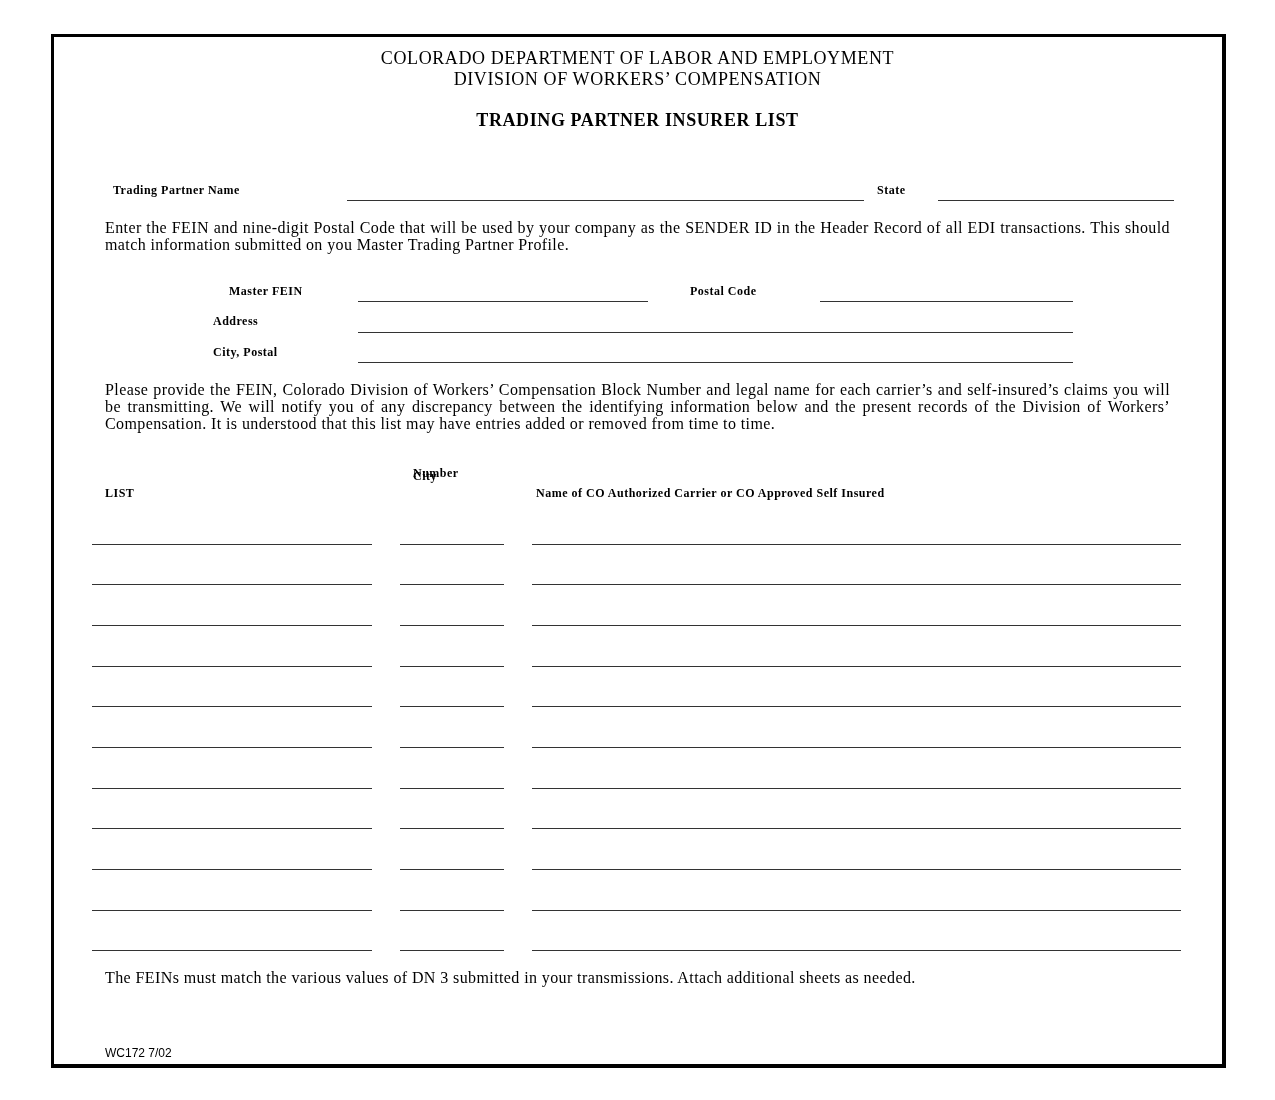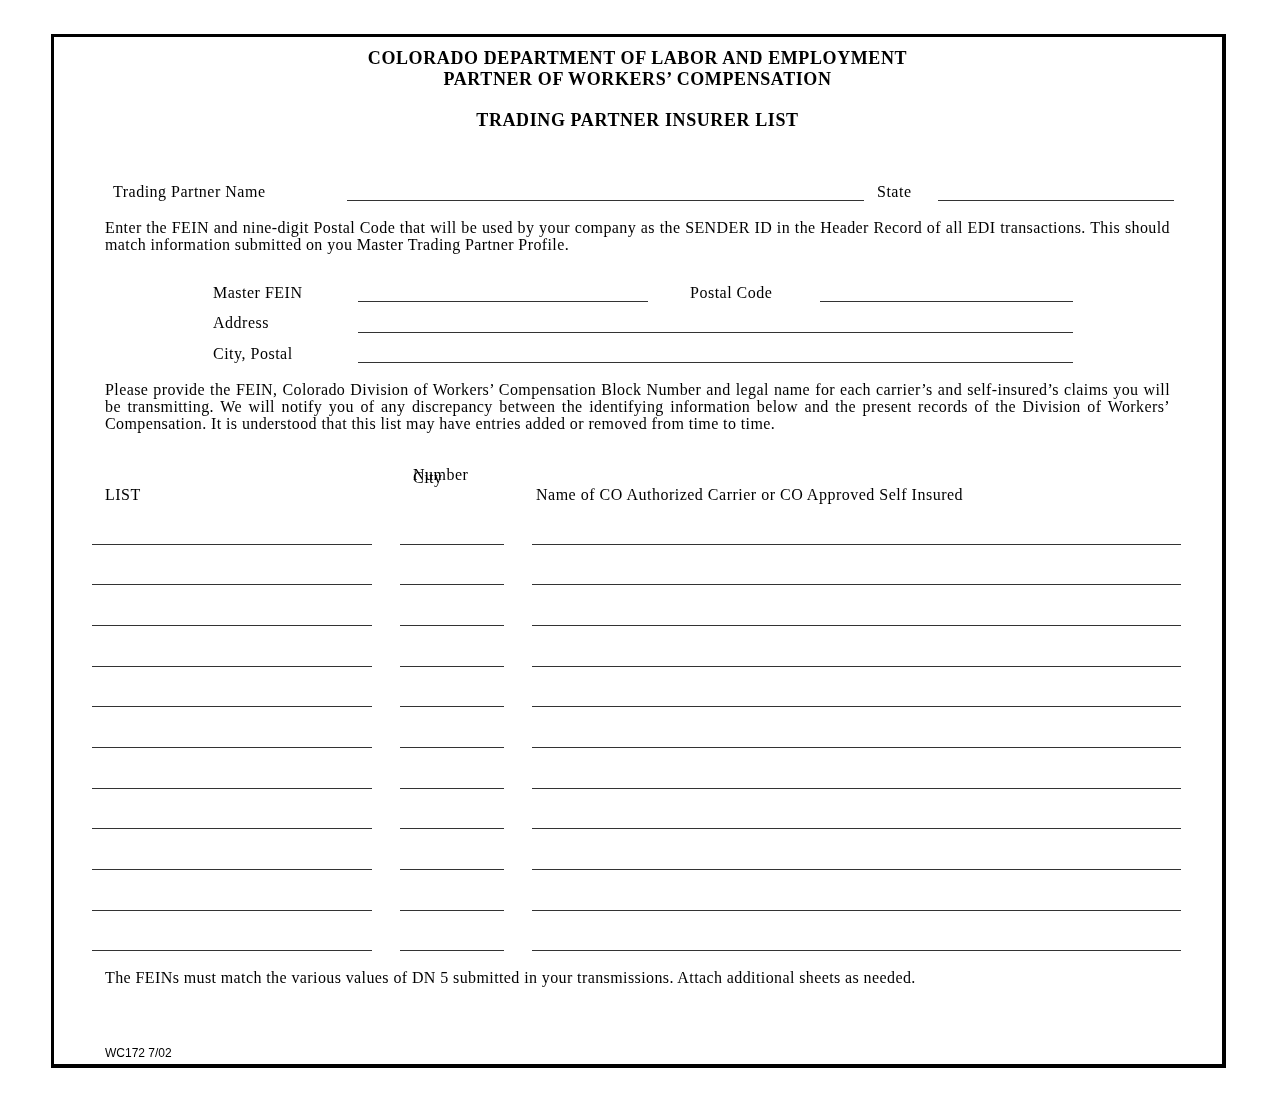--- a/index.html
+++ b/index.html
@@ -1,47 +1,47 @@
 <!DOCTYPE html>
 <html><head>
 <meta charset="utf-8">
 <style>
   html, body { margin: 0; padding: 0; background: #ffffff; }
   body { width: 1275px; height: 1100px; position: relative; font-family: "Liberation Serif", "DejaVu Serif", serif; color: #000; }
   .page-border { position: absolute; left: 51px; top: 34px; width: 1168px; height: 1027px; border: 3px solid #000; border-left-width: 3px; border-top-width: 3px; border-right-width: 4px; border-bottom-width: 4px; box-sizing: content-box; }
   .abs { position: absolute; white-space: nowrap; }
-  .hdr { left: 0; width: 1275px; text-align: center; font-size: 18px; letter-spacing: 0.6px; font-weight: bold; }
+  .hdr { left: 0; width: 1275px; text-align: center; font-size: 18px; letter-spacing: 0.6px; }
   .title { left: 0; width: 1275px; text-align: center; font-size: 18px; font-weight: bold; letter-spacing: 0.6px; }
-  .lbl { font-size: 16px; font-weight: normal; letter-spacing: 0.5px; }
+  .lbl { font-size: 12px; font-weight: bold; letter-spacing: 0.5px; }
   .para { font-size: 16px; letter-spacing: 0.4px; line-height: 17px; white-space: normal; text-align: justify; text-align-last: left; }
   .line { position: absolute; height: 0; border-top: 1px solid #333; }
   .field-line { position: absolute; height: 0; border-top: 1px solid #333; }
   .footer-code { font-family: "Liberation Sans", "DejaVu Sans", sans-serif; font-size: 12px; }
   .field-input { position: absolute; background: transparent; border: none; outline: none; font-family: "Liberation Serif", serif; font-size: 15px; padding: 0 2px; box-sizing: border-box; }
 </style>
 </head>
 <body>
 
 <div class="page-border"></div>
 
 <div class="abs hdr" style="top:48px;">COLORADO DEPARTMENT OF LABOR AND EMPLOYMENT</div>
-<div class="abs hdr" style="top:69px;">PARTNER OF WORKERS’ COMPENSATION</div>
+<div class="abs hdr" style="top:69px;">DIVISION OF WORKERS’ COMPENSATION</div>
 <div class="abs title" style="top:110px;">TRADING PARTNER INSURER LIST</div>
 
 <div class="abs lbl" style="left:113px; top:183px;">Trading Partner Name</div>
 <input class="field-input" style="left: 347px; top: 180px; width: 517px; height: 20px;" value="">
 <div class="field-line" style="left:347px; top:200px; width:517px;"></div>
 
 <div class="abs lbl" style="left:877px; top:183px;">State</div>
 <input class="field-input" style="left: 938px; top: 180px; width: 236px; height: 20px;" value="">
 <div class="field-line" style="left:938px; top:200px; width:236px;"></div>
 
 <div class="abs para" style="left:105px; top:219px; width:1065px;">Enter the FEIN and nine-digit Postal Code that will be used by your company as the SENDER ID in the Header Record of all EDI transactions.  This should match information submitted on you Master Trading Partner Profile.</div>
 
-<div class="abs lbl" style="left:213px; top:284px;">Master FEIN</div>
+<div class="abs lbl" style="left:229px; top:284px;">Master FEIN</div>
 <input class="field-input" style="left: 358px; top: 281px; width: 290px; height: 20px;" value="">
 <div class="field-line" style="left:358px; top:301px; width:290px;"></div>
 
 <div class="abs lbl" style="left:690px; top:284px;">Postal Code</div>
 <input class="field-input" style="left: 820px; top: 281px; width: 253px; height: 20px;" value="">
 <div class="field-line" style="left:820px; top:301px; width:253px;"></div>
 
 <div class="abs lbl" style="left:213px; top:314px;">Address</div>
 <input class="field-input" style="left: 358px; top: 312px; width: 715px; height: 20px;" value="">
 <div class="field-line" style="left:358px; top:332px; width:715px;"></div>
@@ -141,14 +141,14 @@
     <div>
       <input class="field-input" value="" style="left: 92px; top: 928px; width: 280px; height: 21px;">
       <div class="line" style="left: 92px; top: 950px; width: 280px;"></div>
       <input class="field-input" value="" style="left: 400px; top: 928px; width: 104px; height: 21px;">
       <div class="line" style="left: 400px; top: 950px; width: 104px;"></div>
       <input class="field-input" value="" style="left: 532px; top: 928px; width: 649px; height: 21px;">
       <div class="line" style="left: 532px; top: 950px; width: 649px;"></div>
     </div>
   </div>
 
-<div class="abs para" style="left:105px; top:969px; width:1040px;">The FEINs must match the various values of DN 5 submitted in your transmissions.  Attach additional sheets as needed.</div>
+<div class="abs para" style="left:105px; top:969px; width:1040px;">The FEINs must match the various values of DN 3 submitted in your transmissions.  Attach additional sheets as needed.</div>
 <div class="abs footer-code" style="left:105px; top:1046px;">WC172  7/02</div>
 
 </body></html>

